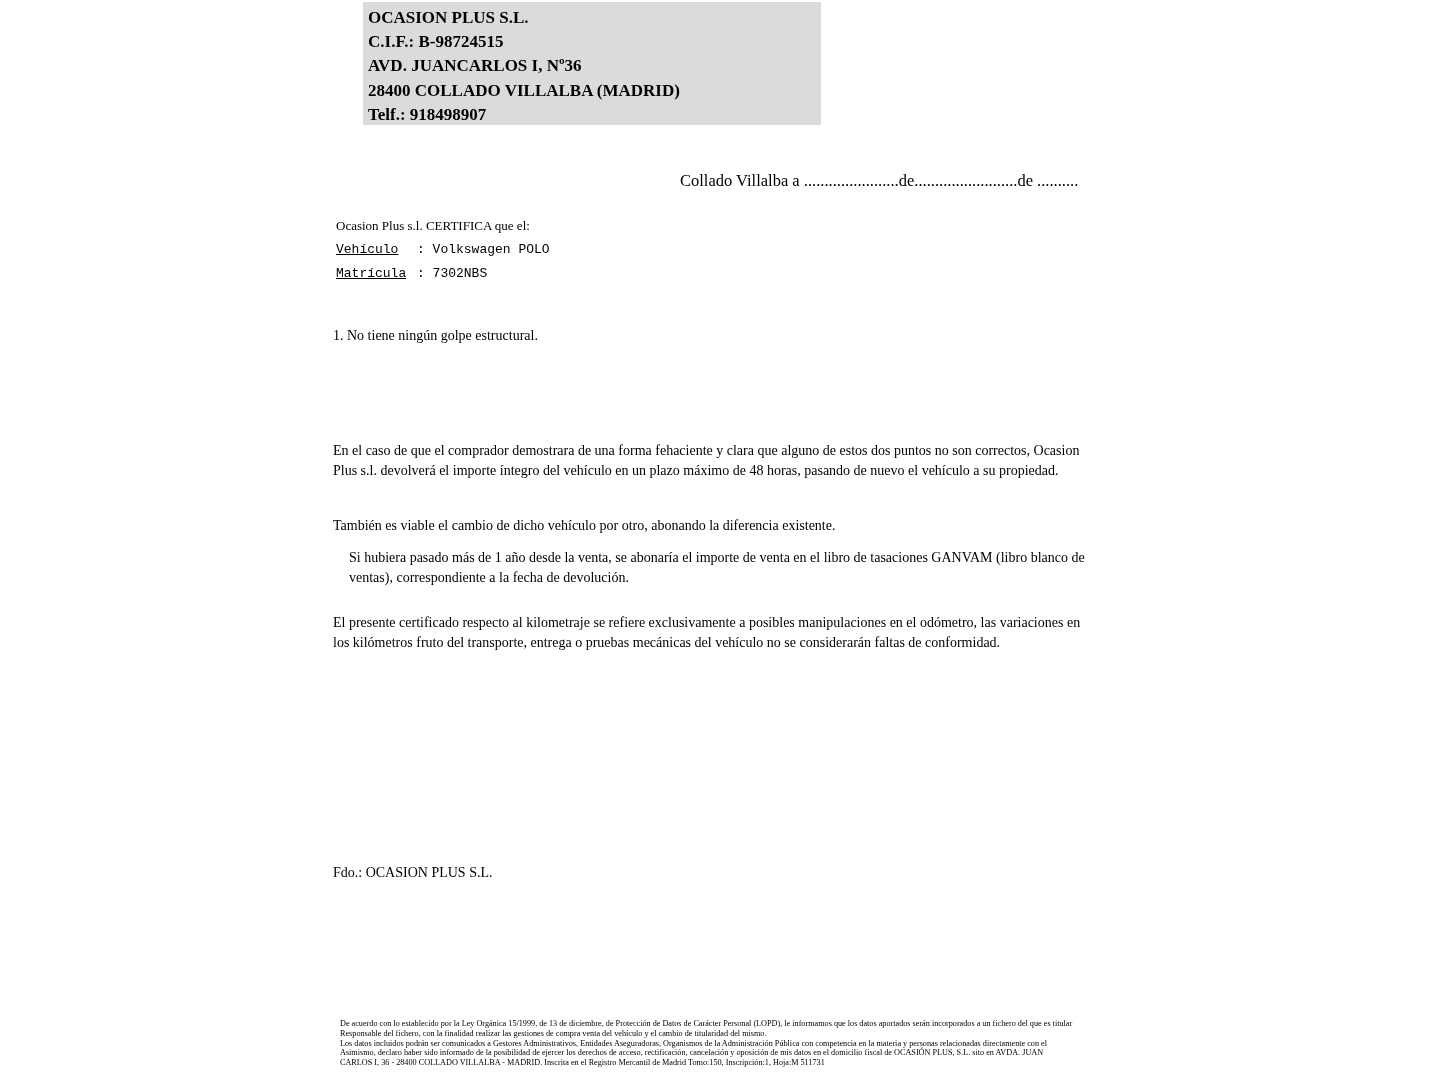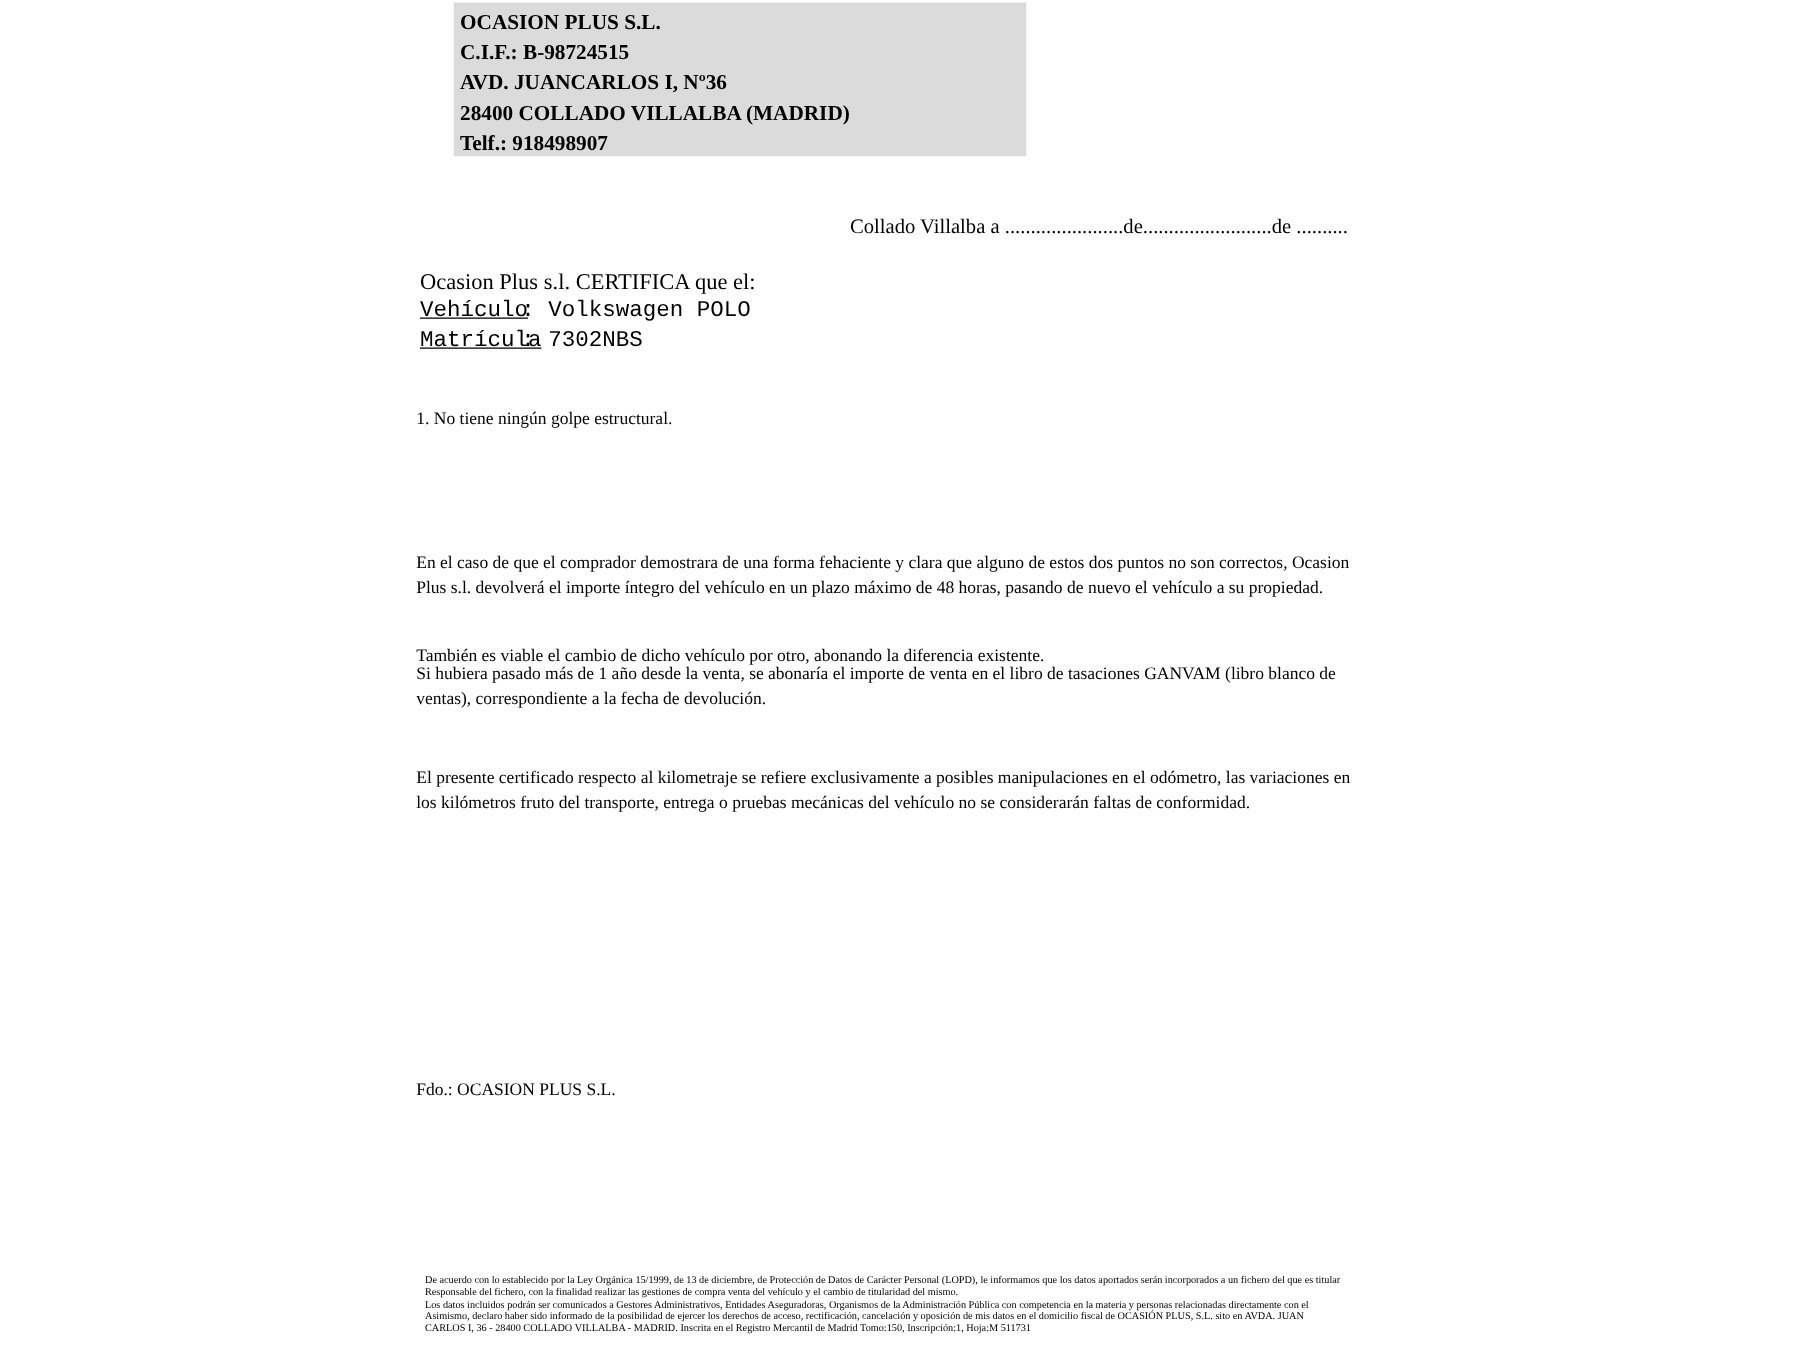--- a/index.html
+++ b/index.html
@@ -37,21 +37,21 @@
     position: absolute;
     left: 680px;
     top: 171px;
     font-size: 16.5px;
     white-space: nowrap;
   }
   .cert-block {
     position: absolute;
     left: 336px;
     top: 214px;
-    font-size: 18px;
+    font-size: 13px;
     line-height: 23.8px;
   }
   .field-row { white-space: nowrap; font-family: Liberation Mono, monospace; }
   .field-label {
     display: inline-block;
     width: 81px;
   }
   .field-label span { text-decoration: underline; }
   .body-text {
     position: absolute;
@@ -93,21 +93,21 @@
     </div>
     <div class="field-row">
       <span class="field-label"><span>Matrícula</span></span><span>: 7302NBS</span>
     </div>
   </div>
 
   <div class="body-text nowrap" style="top:326px;">1. No tiene ningún golpe estructural.</div>
 
   <div class="body-text w-wide" style="top:441px;">En el caso de que el comprador demostrara de una forma fehaciente y clara que alguno de estos dos puntos no son correctos, Ocasion Plus s.l. devolverá el importe íntegro del vehículo en un plazo máximo de 48 horas, pasando de nuevo el vehículo a su propiedad.</div>
   <div class="body-text nowrap" style="top:516px;">También es viable el cambio de dicho vehículo por otro, abonando la diferencia existente.</div>
-  <div class="body-text w-wide" style="top:530px;">Si hubiera pasado más de 1 año desde la venta, se abonaría el importe de venta en el libro de tasaciones GANVAM (libro blanco de ventas), correspondiente a la fecha de devolución.</div>
+  <div class="body-text w-wide" style="top:548px;margin-left:16px;">Si hubiera pasado más de 1 año desde la venta, se abonaría el importe de venta en el libro de tasaciones GANVAM (libro blanco de ventas), correspondiente a la fecha de devolución.</div>
   <div class="body-text w-wide" style="top:613px;">El presente certificado respecto al kilometraje se refiere exclusivamente a posibles manipulaciones en el odómetro, las variaciones en los kilómetros fruto del transporte, entrega o pruebas mecánicas del vehículo no se considerarán faltas de conformidad.</div>
 
   <div class="body-text nowrap" style="top:863px;text-align:right;">Fdo.: OCASION PLUS S.L.</div>
 
   <div class="legal-footer">
     <div class="lline">De acuerdo con lo establecido por la Ley Orgánica 15/1999, de 13 de diciembre, de Protección de Datos de Carácter Personal (LOPD), le informamos que los datos aportados serán incorporados a un fichero del que es titular</div>
     <div class="lline">Responsable del fichero, con la finalidad realizar las gestiones de compra venta del vehículo y el cambio de titularidad del mismo.</div>
     <div class="lline">Los datos incluidos podrán ser comunicados a Gestores Administrativos, Entidades Aseguradoras, Organismos de la Administración Pública con competencia en la materia y personas relacionadas directamente con el</div>
     <div class="lline">Asimismo, declaro haber sido informado de la posibilidad de ejercer los derechos de acceso, rectificación, cancelación y oposición de mis datos en el domicilio fiscal de OCASIÓN PLUS, S.L. sito en AVDA. JUAN</div>
     <div class="lline">CARLOS I, 36 - 28400 COLLADO VILLALBA - MADRID. Inscrita en el Registro Mercantil de Madrid Tomo:150, Inscripción:1, Hoja:M 511731</div>

